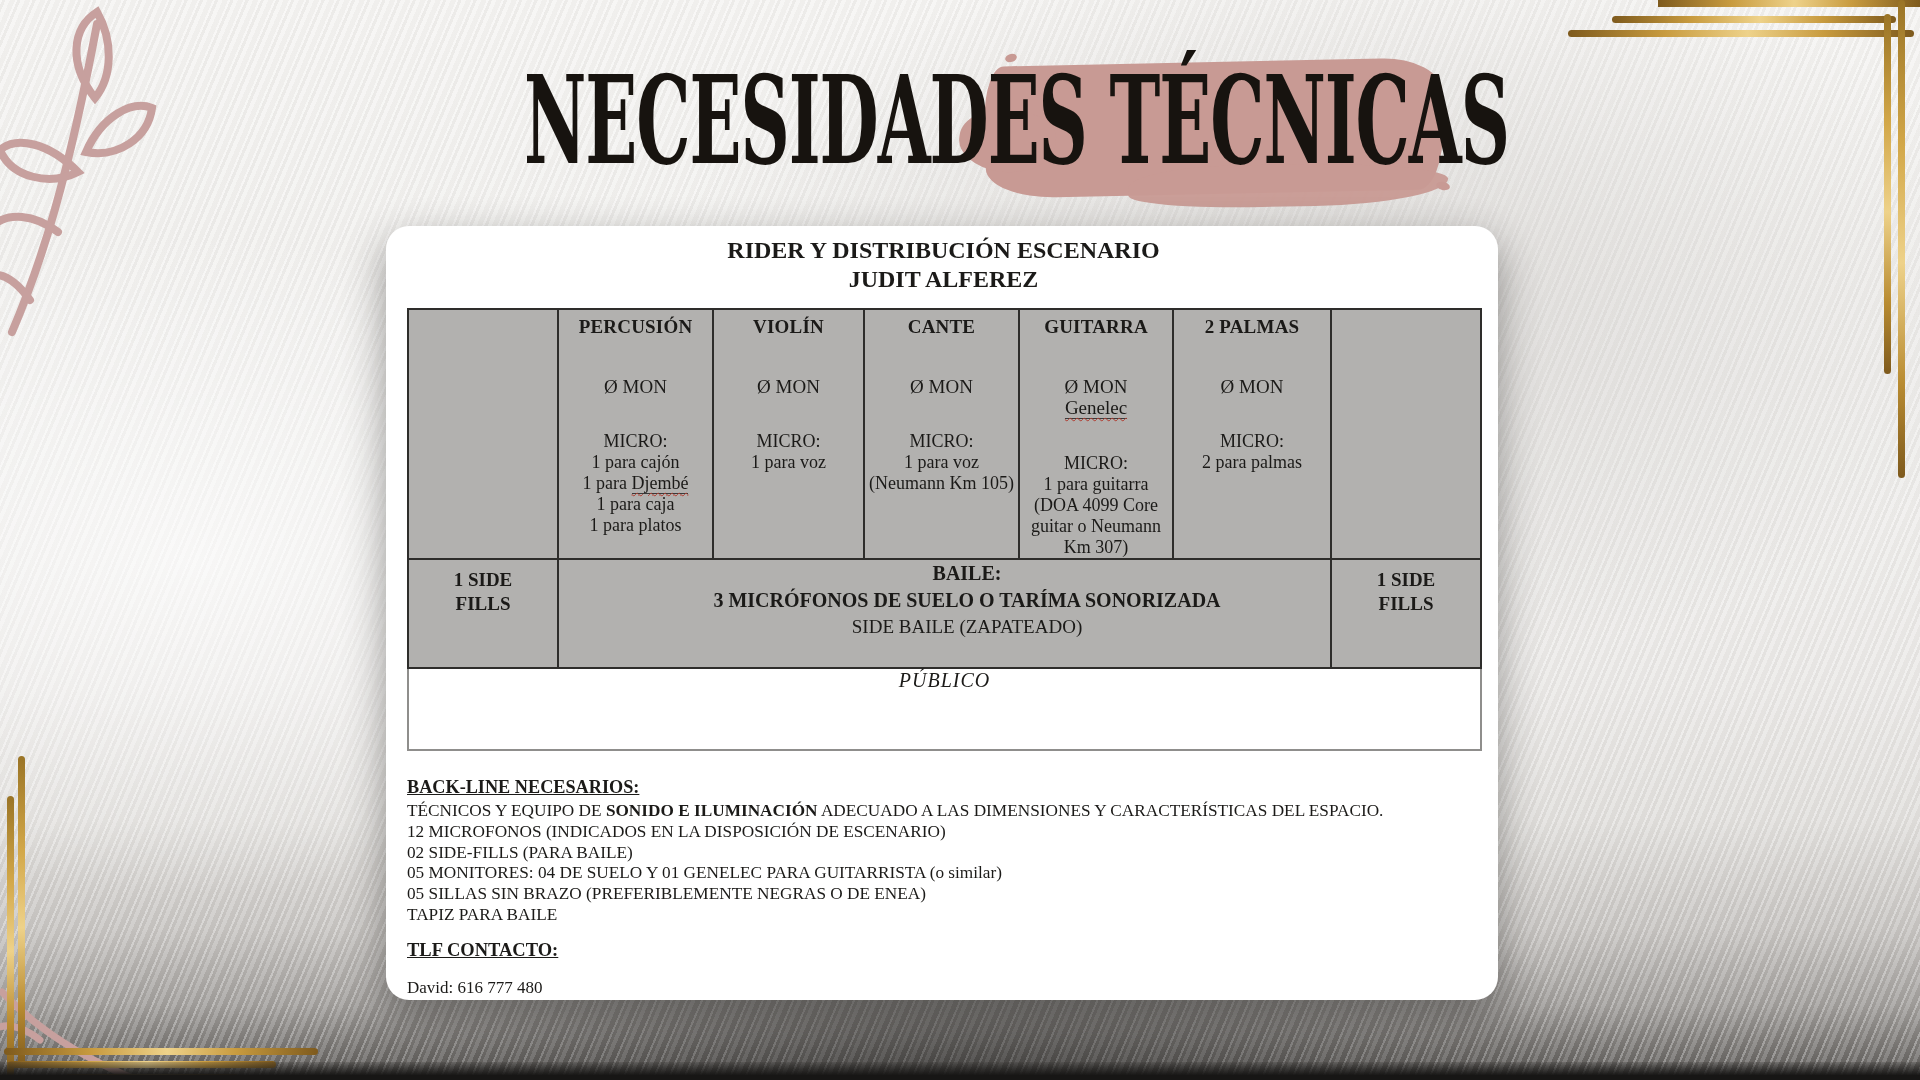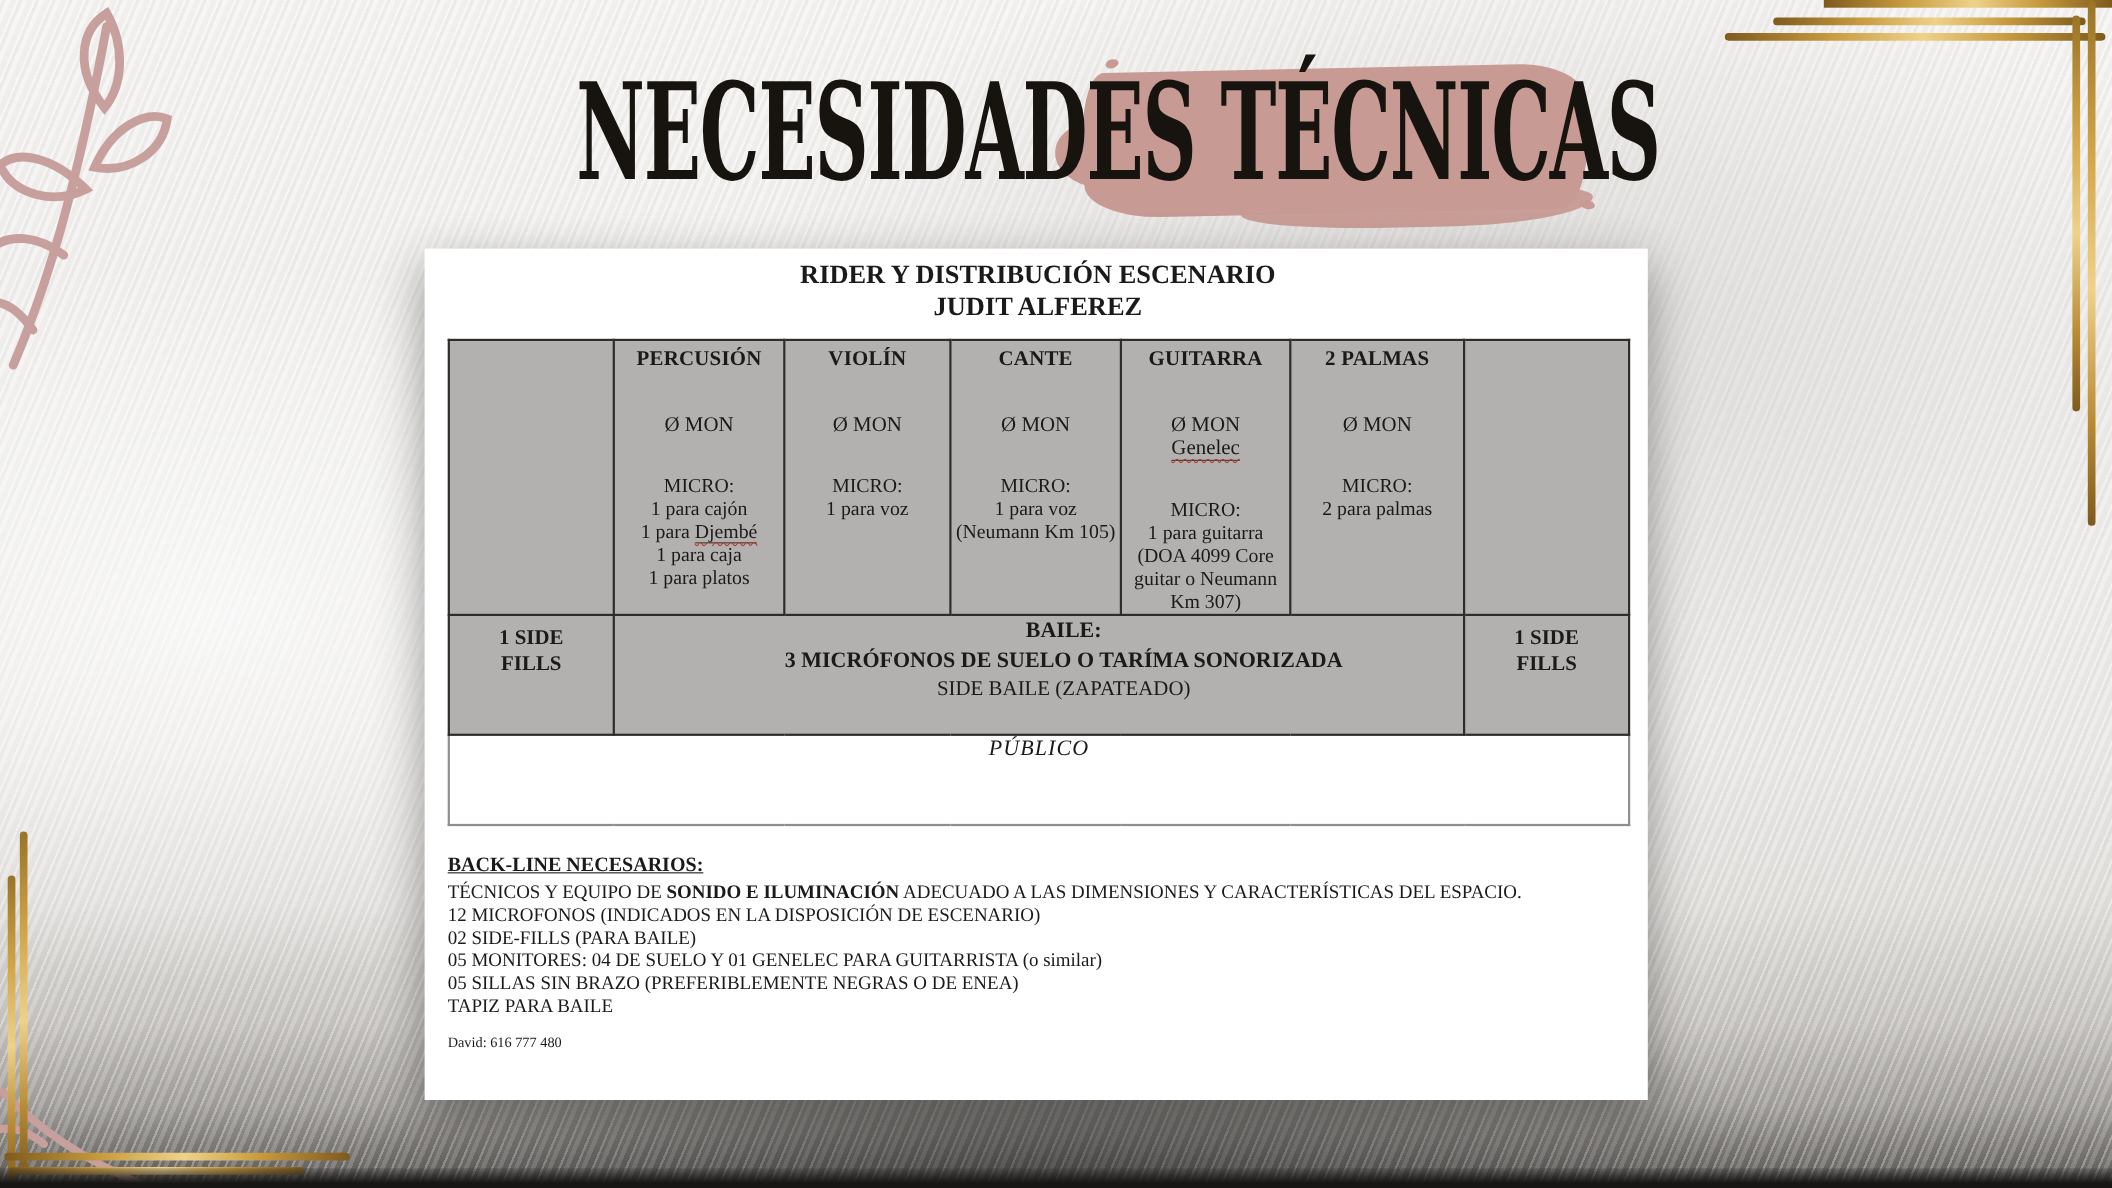--- a/index.html
+++ b/index.html
@@ -76,20 +76,21 @@
     display:inline-block; font-family:"DejaVu Serif", serif; font-weight:700;
     font-size:122px; line-height:1.02; color:#17130f;
     transform:scaleX(.56); transform-origin:center; letter-spacing:-2px; white-space:nowrap;
   }
 
   
   .doc {
     position:absolute; left:386px; top:226px; width:1112px; height:774px;
     background:#ffffff; color:#1b1a18; padding:10px 18px 0 21px;
     box-shadow:0 16px 40px rgba(40,38,36,.45);
+    border-radius:23px;
   }
   .doc-header { text-align:center; line-height:1.22; margin-bottom:13px; }
   .doc-header .h1, .doc-header .h2 { font-weight:700; font-size:24px; }
   .doc-header .h3 { font-style:italic; font-size:22px; }
 
   table.stage { border-collapse:collapse; table-layout:fixed; width:1073px; }
   table.stage td { border:2px solid #2e2d2b; background:#b2b1af; text-align:center; vertical-align:top; }
   tr.r1 td { height:247px; }
   tr.r2 td { height:109px; }
   tr.r3 td { height:82px; }
@@ -116,21 +117,21 @@
     font-style:italic; font-size:20px; letter-spacing:1px;
   }
 
   .backline { margin-top:26px; font-size:17.5px; line-height:1.18;
     transform:scaleX(.985); transform-origin:left; }
   .bl-title { font-weight:700; text-decoration:underline; font-size:18.5px; margin-bottom:2px; }
   .bl-line  { white-space:nowrap; }
 
   .contact { margin-top:16px; }
   .ct-title { font-weight:700; text-decoration:underline; font-size:18.5px; }
-  .ct-phone { font-size:13px; margin-top:2px; }
+  .ct-phone { font-size:17px; margin-top:17px; }
 </style>
 </head>
 <body>
 
 <div class="slide">
   <div class="fur-shade"></div>
 
   <svg class="branch-tl" width="200" height="340" viewBox="0 0 200 340" fill="none">
     <g stroke="#c7a09e" stroke-width="8" stroke-linecap="round" fill="none">
       <path d="M 12 332 C 42 262 68 178 97 24"></path>
@@ -271,18 +272,19 @@
       <div class="bl-title">BACK-LINE NECESARIOS:</div>
       <div class="bl-line"><span>TÉCNICOS Y EQUIPO DE </span><b>SONIDO E ILUMINACIÓN</b><span> ADECUADO A LAS DIMENSIONES Y CARACTERÍSTICAS DEL ESPACIO.</span></div>
       <div class="bl-line">12 MICROFONOS (INDICADOS EN LA DISPOSICIÓN DE ESCENARIO)</div>
       <div class="bl-line">02 SIDE-FILLS (PARA BAILE)</div>
       <div class="bl-line">05 MONITORES: 04 DE SUELO Y 01 GENELEC PARA GUITARRISTA (o similar)</div>
       <div class="bl-line">05 SILLAS SIN BRAZO (PREFERIBLEMENTE NEGRAS O DE ENEA)</div>
       <div class="bl-line">TAPIZ PARA BAILE</div>
     </div>
 
     <div class="contact">
+      <div class="ct-title">TLF CONTACTO:</div>
       <div class="ct-phone">David: 616 777 480</div>
     </div>
   </div>
 
   <div class="bottom-strip"></div>
 </div>
 
 </body></html>

